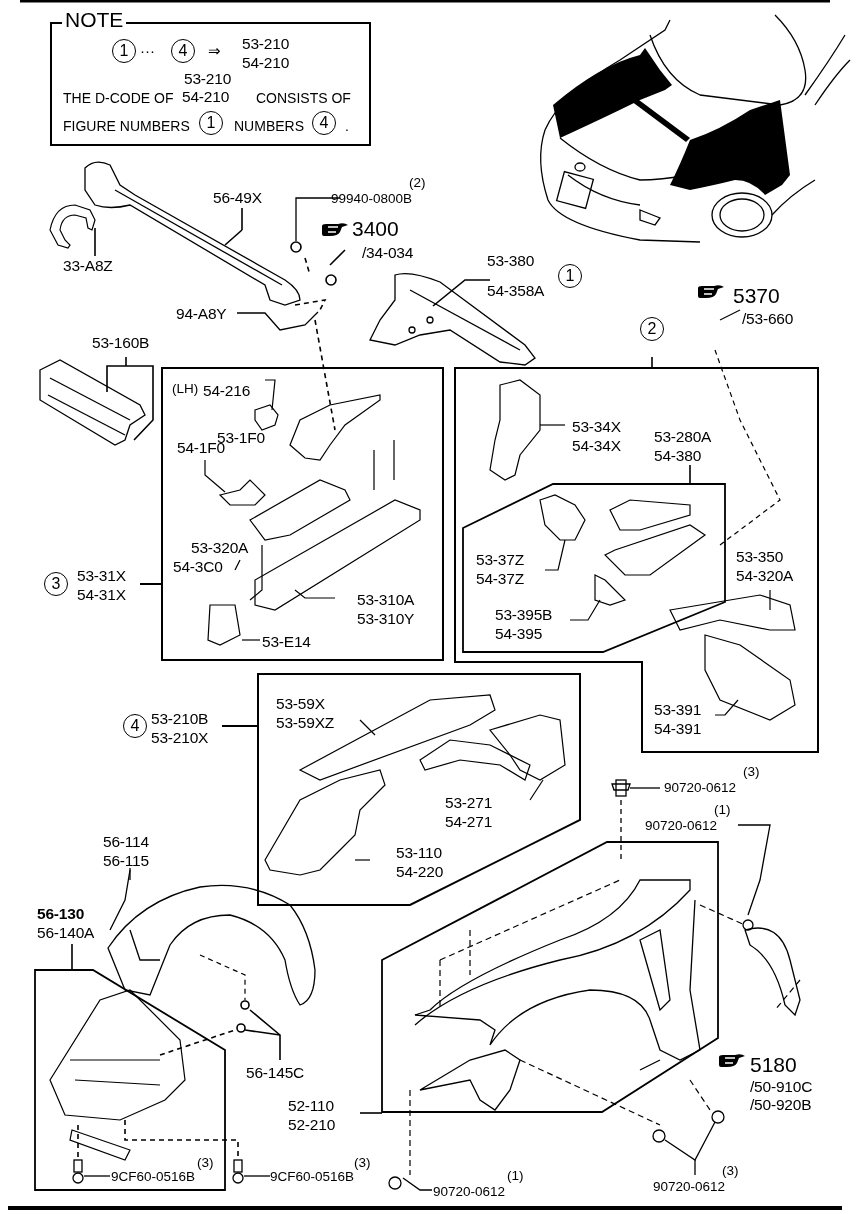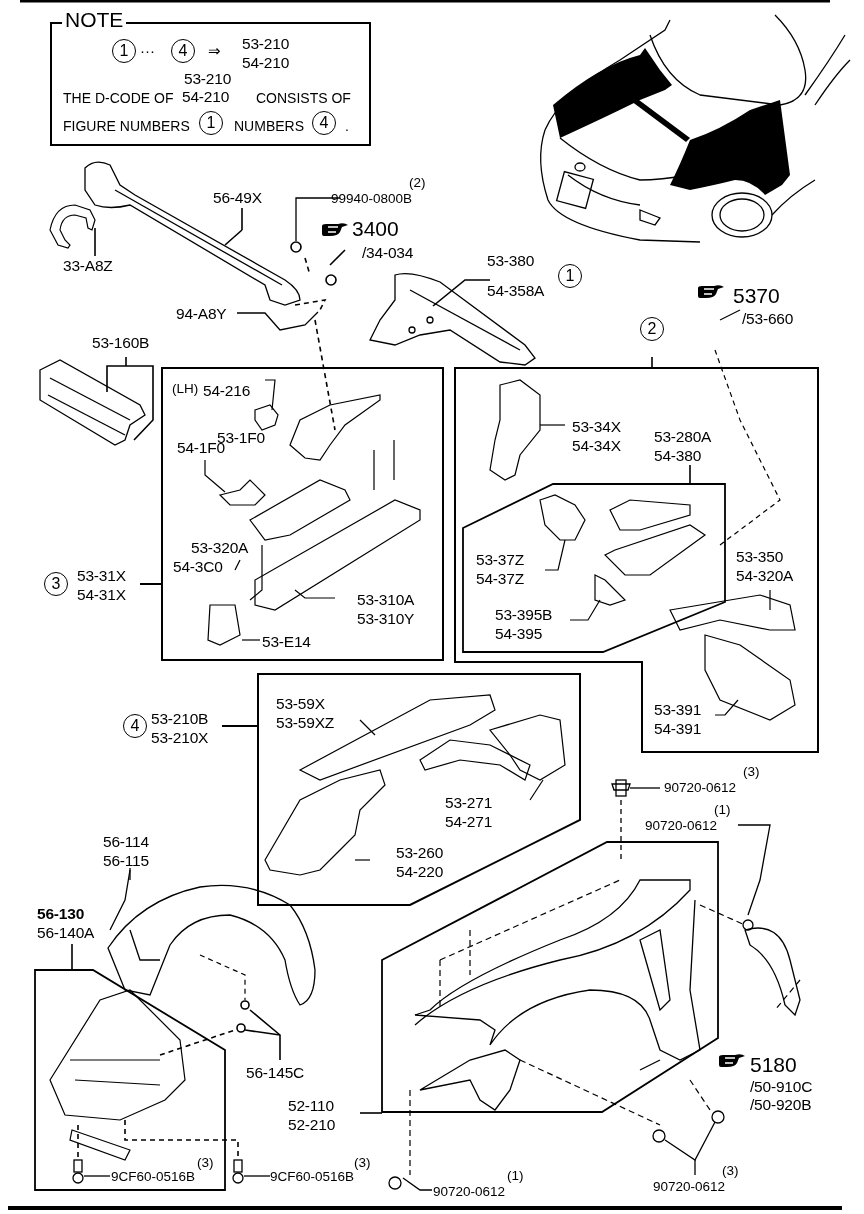--- a/index.html
+++ b/index.html
@@ -285,21 +285,21 @@
 <div class="lbl" style="left:736px;top:566px;">54-320A</div>
 <div class="lbl" style="left:654px;top:700px;">53-391</div>
 <div class="lbl" style="left:654px;top:719px;">54-391</div>
 
 <div class="lbl" style="left:151px;top:709px;">53-210B</div>
 <div class="lbl" style="left:151px;top:728px;">53-210X</div>
 <div class="lbl" style="left:276px;top:694px;">53-59X</div>
 <div class="lbl" style="left:276px;top:713px;">53-59XZ</div>
 <div class="lbl" style="left:445px;top:793px;">53-271</div>
 <div class="lbl" style="left:445px;top:812px;">54-271</div>
-<div class="lbl" style="left:396px;top:843px;">53-260</div>
+<div class="lbl" style="left:396px;top:843px;">53-110</div>
 <div class="lbl" style="left:396px;top:862px;">54-220</div>
 
 <div class="lbl-sm" style="left:743px;top:764px;">(3)</div>
 <div class="lbl-sm" style="left:664px;top:780px;">90720-0612</div>
 <div class="lbl-sm" style="left:714px;top:802px;">(1)</div>
 <div class="lbl-sm" style="left:645px;top:818px;">90720-0612</div>
 
 <div class="lbl" style="left:103px;top:832px;text-align:right;">56-114</div>
 <div class="lbl" style="left:103px;top:851px;">56-115</div>
 <div class="lbl" style="left:37px;top:904px;font-weight:bold;">56-130</div>

